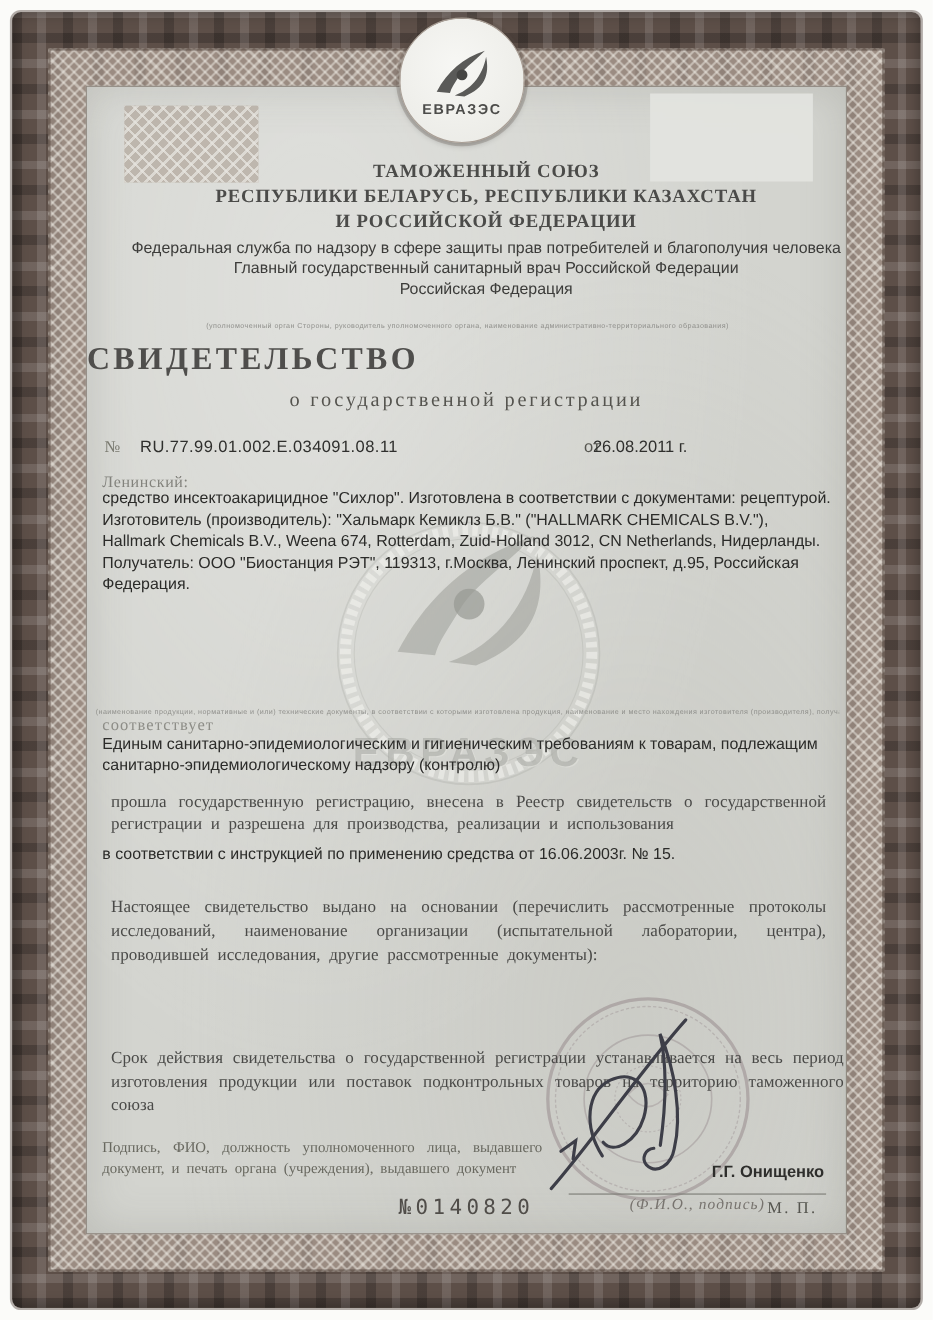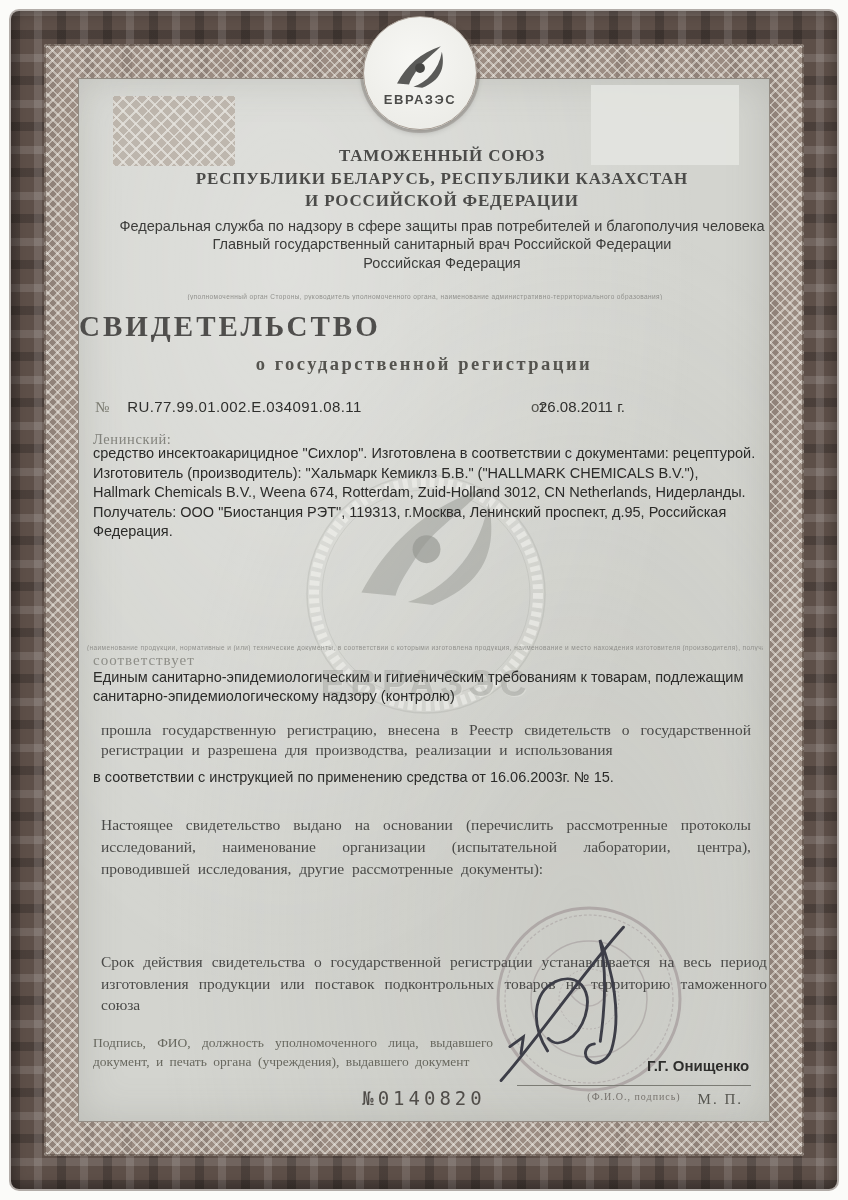--- a/index.html
+++ b/index.html
@@ -50,21 +50,21 @@
   .org{top:66px;left:0;right:0;text-align:center;z-index:2;padding-left:36px;}
   .org-serif{font-size:17px;font-weight:bold;letter-spacing:.8px;color:#4b4b49;line-height:22.5px;}
   .org-sans{font-family:"Liberation Sans",sans-serif;font-size:14.5px;color:#3c3c3a;line-height:18.5px;}
   .org-gap{height:4px;}
   .fine{font-family:"Liberation Sans",sans-serif;font-size:6.5px;color:#90908c;letter-spacing:.4px;
     text-align:center;z-index:2;white-space:nowrap;overflow:hidden;}
   .fine1{top:214px;left:60px;width:572px;}
   .fine2{top:565px;left:8px;width:676px;}
   .title-main{top:231px;left:0;right:0;text-align:left;font-size:29px;font-weight:bold;
     letter-spacing:3px;color:#4f4e4c;z-index:2;}
-  .title-sub{top:275px;left:0;right:0;text-align:center;font-size:18.5px;font-weight:bold;
+  .title-sub{top:275px;left:0;right:0;text-align:center;font-size:18.5px;font-weight:normal;
     letter-spacing:2.5px;color:#55544f;z-index:2;}
   .reg-row{top:319px;left:16px;right:16px;z-index:2;font-family:"Liberation Sans",sans-serif;font-size:15px;color:#2f2f2d;}
   .reg-no-label{font-family:"Liberation Serif",serif;color:#79796f;margin-right:18px;}
   .reg-number{letter-spacing:.4px;}
   .reg-date-label{position:absolute;left:436px;color:#55554f;}
   .reg-date{position:absolute;left:444px;}
   .product-label{top:352px;left:14px;font-size:14.5px;color:#82827c;letter-spacing:.6px;z-index:2;}
   .product-text{top:365px;left:14px;width:666px;font-family:"Liberation Sans",sans-serif;
     font-size:14.5px;line-height:19.5px;color:#2b2b29;z-index:2;}
   .comply-lead{top:573px;left:14px;font-size:15px;color:#8d8d87;letter-spacing:1px;z-index:2;}
@@ -76,21 +76,21 @@
   .block-reg .serif-just{line-height:19.5px;}
   .block-basis{top:727px;left:14px;width:666px;z-index:2;}
   .block-basis .serif-just{line-height:22px;}
   .block-basis .sans-line{margin-top:4px;line-height:21px;}
   .block-validity{top:864px;left:14px;width:666px;z-index:2;line-height:21.5px;}
   .sig-note{top:954px;left:14px;width:400px;font-size:13.5px;line-height:19px;color:#68685f;
     text-align:justify;word-spacing:3px;z-index:2;}
   .signer-name{top:978px;left:568px;font-family:"Liberation Sans",sans-serif;font-size:15px;
     font-weight:bold;color:#2e2e2c;z-index:5;}
   .sig-line{top:1006px;left:438px;width:234px;border-top:1px solid #7b7b74;text-align:center;z-index:2;}
-  .sig-caption{font-size:10px;color:#77736e;letter-spacing:1px;}
+  .sig-caption{font-size:14px;color:#77736e;letter-spacing:1px;font-style:italic;}
   .serial{top:1008px;left:0;right:0;text-align:center;font-family:"DejaVu Sans Mono",monospace;
     font-size:19px;letter-spacing:4px;color:#504d49;z-index:2;}
   .seal-label{top:1012px;right:26px;font-size:15px;color:#55554f;letter-spacing:2px;z-index:2;}
 </style>
 </head>
 <body>
 
 <div class="page">
   <div class="band-dark"></div>
   <div class="band-mid"></div>

